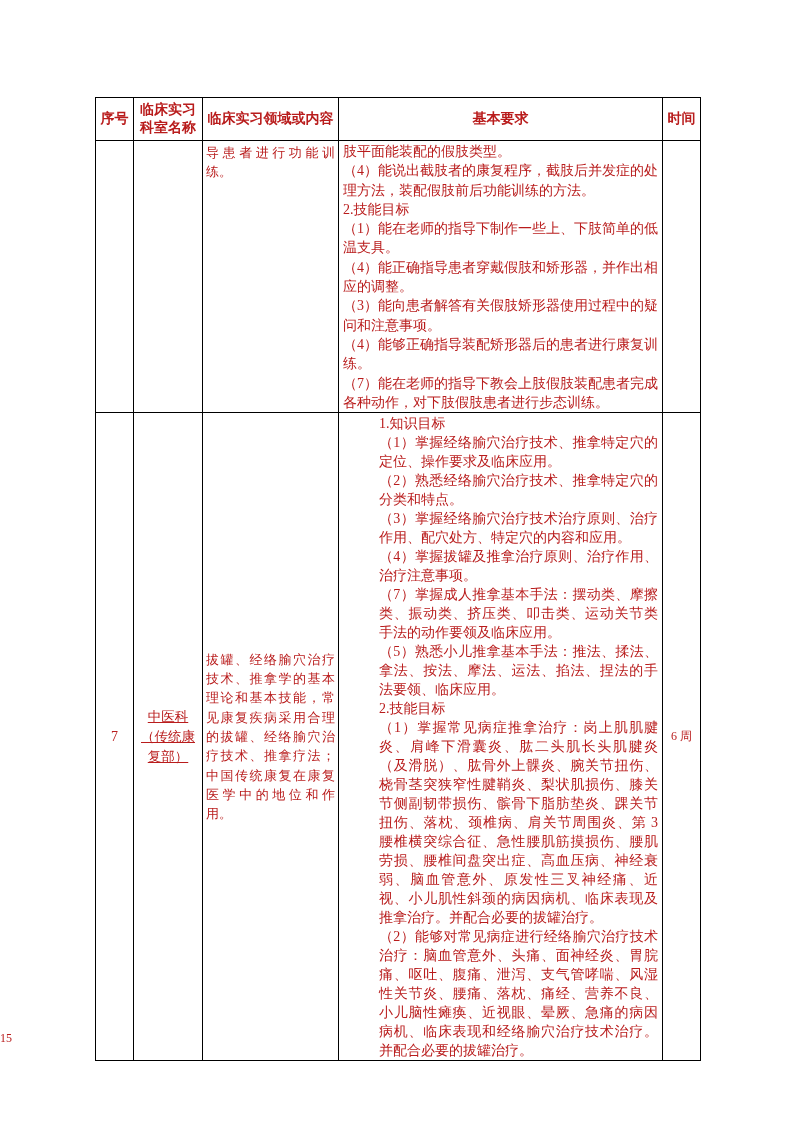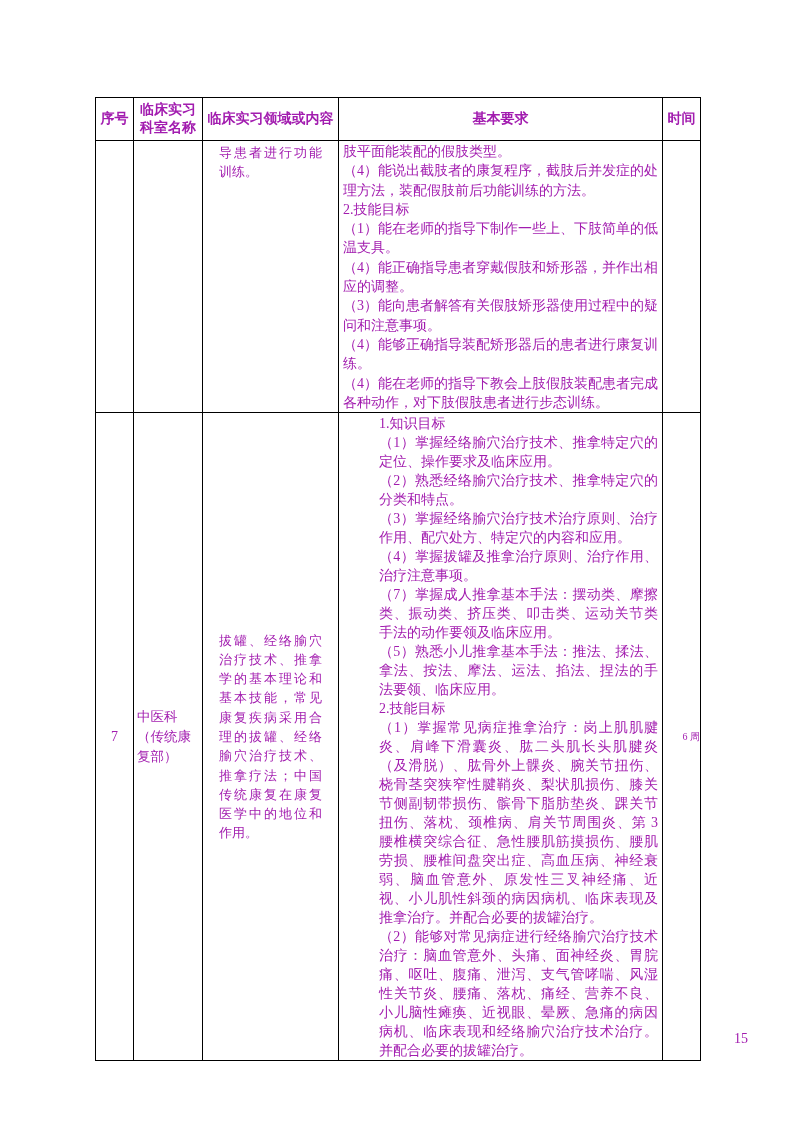--- a/index.html
+++ b/index.html
@@ -1,21 +1,21 @@
 <!DOCTYPE html>
 <html lang="zh"><head>
 <meta charset="utf-8">
 <style>
   html,body { margin:0; padding:0; background:#e9e9e9; }
   .page {
     position:relative;
     width:793px; height:1122px;
     margin:0 auto;
     background:#ffffff;
-    color:#a21caf;
+    color:#b91c1c;
     font-family:"Liberation Serif","DejaVu Serif",serif;
     overflow:hidden;
   }
   table.doc-table {
     position:absolute; left:95px; top:97px;
     width:605px;
     border-collapse:collapse;
     table-layout:fixed;
   }
   .doc-table th, .doc-table td {
@@ -37,48 +37,48 @@
 
   td.cell-seq {
     text-align:center; vertical-align:middle;
     font-size:14px;
   }
   td.cell-dept {
     vertical-align:middle;
     font-size:13.5px; line-height:20px;
     padding:0 3px;
   }
-  .dept-text { white-space:pre-line; text-align:left; }
+  .dept-text { white-space:pre-line; text-align:center;text-decoration:underline; }
   td.cell-content {
     vertical-align:middle;
     font-size:13px;
-    padding:2px 16px;
+    padding:2px 3px;
   }
   tr.row-a td.cell-content { vertical-align:top; }
   .content-text { text-align:justify; line-height:19.3px; }
   td.cell-req {
     vertical-align:top;
     font-size:14px;
     padding:1px 4px 0 4px;
   }
   .req-list p { margin:0; text-align:justify; }
   tr.row-a .req-list p { line-height:19.3px;font-family:Liberation Serif, serif; }
   tr.row-b .req-list p { line-height:19px;margin-left:36px; }
   td.cell-time {
-    text-align:right; vertical-align:middle;
-    font-size:10px; white-space:nowrap;
+    text-align:center; vertical-align:middle;
+    font-size:12px; white-space:nowrap;
   }
   .note {
     position:absolute; left:133px; top:1003px;
     font-size:15px; line-height:20px;
   }
   .page-number {
     position:absolute; left:0; top:1031px;
-    width:748px; text-align:right;
-    font-size:14px;
+    width:748px; text-align:left;
+    font-size:12px;
   }
 </style>
 </head>
 <body>
 
 <div class="page">
 
   <table class="doc-table">
     <colgroup>
       <col style="width:38px">
@@ -108,21 +108,21 @@
         </td>
         <td class="cell-req">
           <div class="req-list">
               <p>肢平面能装配的假肢类型。</p>
               <p>（4）能说出截肢者的康复程序，截肢后并发症的处理方法，装配假肢前后功能训练的方法。</p>
               <p>2.技能目标</p>
               <p>（1）能在老师的指导下制作一些上、下肢简单的低温支具。</p>
               <p>（4）能正确指导患者穿戴假肢和矫形器，并作出相应的调整。</p>
               <p>（3）能向患者解答有关假肢矫形器使用过程中的疑问和注意事项。</p>
               <p>（4）能够正确指导装配矫形器后的患者进行康复训练。</p>
-              <p>（4）能在老师的指导下教会上肢假肢装配患者完成各种动作，对下肢假肢患者进行步态训练。</p>
+              <p>（7）能在老师的指导下教会上肢假肢装配患者完成各种动作，对下肢假肢患者进行步态训练。</p>
             </div>
         </td>
         <td class="cell-time"></td>
       </tr>
       <tr class="row-b">
         <td class="cell-seq">7</td>
         <td class="cell-dept">
           <div class="dept-text">中医科
 （传统康复部）</div>
         </td>

